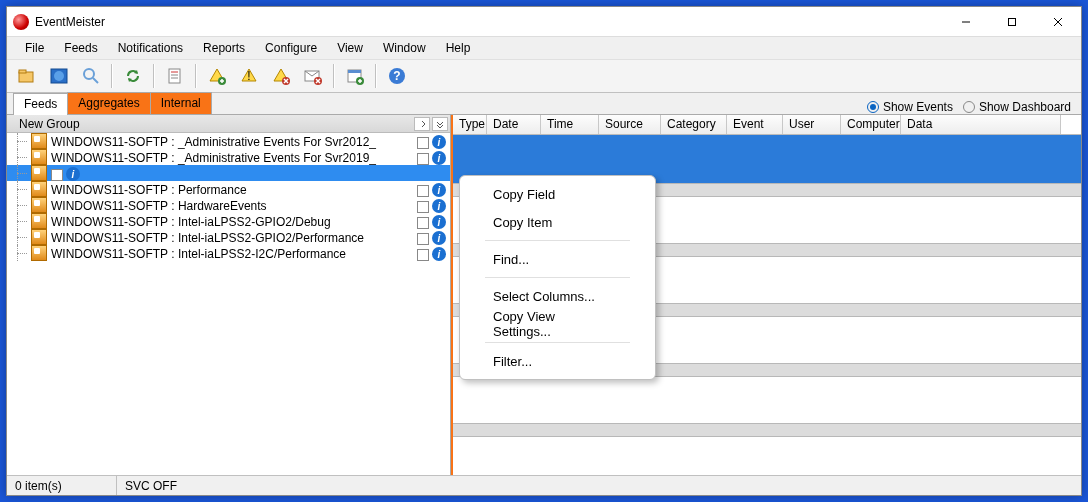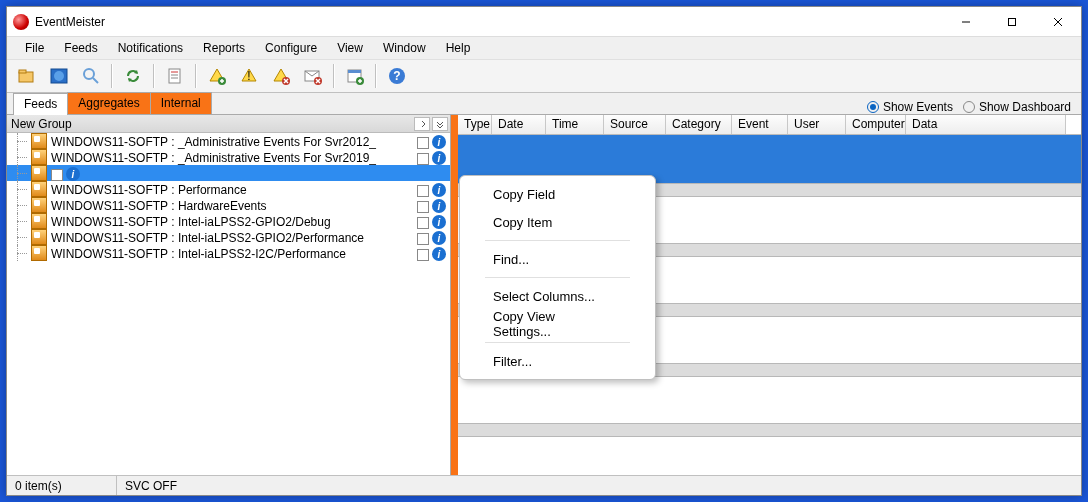--- a/index.html
+++ b/index.html
@@ -28,36 +28,36 @@
 .tabrow .tab.active { background: #fff; position: relative; top: 1px; }
 .tabrow .spacer { flex: 1; }
 .tabrow .radio { display: flex; align-items: center; margin-right: 10px; font-size: 12px; }
 .tabrow .radio .dot { width: 12px; height: 12px; border-radius: 50%; border: 1px solid #888; margin-right: 4px; display: flex; align-items: center; justify-content: center; }
 .tabrow .radio.selected .dot { border-color: #0a64c2; }
 .tabrow .radio.selected .dot::after { content: ""; width: 6px; height: 6px; border-radius: 50%; background: #0a64c2; }
 
 
 .main { flex: 1; display: flex; background: #fff; overflow: hidden; }
 .left { width: 444px; border-right: 1px solid #aaa; display: flex; flex-direction: column; }
-.left .group-hdr { height: 18px; background: linear-gradient(#e8e8e8,#d8d8d8); border-bottom: 1px solid #bbb; display: flex; align-items: center; padding-left: 4px; font-size: 12px; }
+.left .group-hdr { height: 18px; background: linear-gradient(#e8e8e8,#d8d8d8); border-bottom: 1px solid #bbb; display: flex; align-items: center; padding-left: 12px; font-size: 12px; }
 .left .group-hdr .gh-sp { flex: 1; }
 .left .group-hdr .gh-btn { width: 16px; height: 14px; border: 1px solid #bbb; background: #fff; display: flex; align-items: center; justify-content: center; font-size: 9px; margin-right: 2px; }
 .tree { flex: 1; overflow: auto; }
 .tree .node { height: 16px; display: flex; align-items: flex-end; padding-left: 2px; font-size: 12px; white-space: nowrap; }
 .tree .node.selected { background: #2e8cf0; color: #fff; }
 .tree .line { width: 22px; height: 16px; position: relative; }
 .tree .line::before { content: ""; position: absolute; left: 8px; top: 0; bottom: 0; border-left: 1px dotted #999; }
 .tree .line::after { content: ""; position: absolute; left: 8px; top: 8px; width: 10px; border-top: 1px dotted #999; }
 .tree .icon { width: 16px; height: 16px; background: linear-gradient(#ffd27a,#e08a1a); border: 1px solid #b06a00; margin-right: 4px; position: relative; }
 .tree .icon::after { content: ""; position: absolute; left: 2px; top: 2px; width: 6px; height: 6px; background: #fff; border-radius: 1px; }
 .tree .label { flex: 1; }
 .tree .chk { width: 12px; height: 12px; border: 1px solid #888; background: #fff; margin-right: 3px; }
 .tree .info { width: 14px; height: 14px; border-radius: 50%; background: #1a6fd1; color: #fff; font-style: italic; font-weight: bold; font-size: 10px; display: flex; align-items: center; justify-content: center; margin-right: 4px; }
 
-.right { flex: 1; display: flex; flex-direction: column; border-left: 7px solid #f97316; }
+.right { flex: 1; display: flex; flex-direction: column; border-left: 2px solid #f97316; }
 .cols { height: 20px; display: flex; border-bottom: 1px solid #bbb; }
 .cols .col { border-right: 1px solid #c8c8c8; background: linear-gradient(#fdfdfd,#ededed); padding: 2px 6px; font-size: 12px; overflow: hidden; white-space: nowrap; }
 .rows { flex: 1; background: #fff; position: relative; }
 .rows .row { height: 17px; }
 .rows .row.sel { background: #2b7bd9; }
 .rows .row.grey { background: #dcdcdc; border-top: 1px solid #b8b8b8; border-bottom: 1px solid #b8b8b8; }
 
 
 .ctx { position: absolute; background: #fff; border: 1px solid #c0c0c0; box-shadow: 3px 3px 6px rgba(0,0,0,.25); padding: 4px 15px; border-radius: 6px; }
 .ctx .ci { height: 28px; display: flex; align-items: center; padding: 0 28px 0 18px; font-size: 13px; cursor: default; position: relative; }

